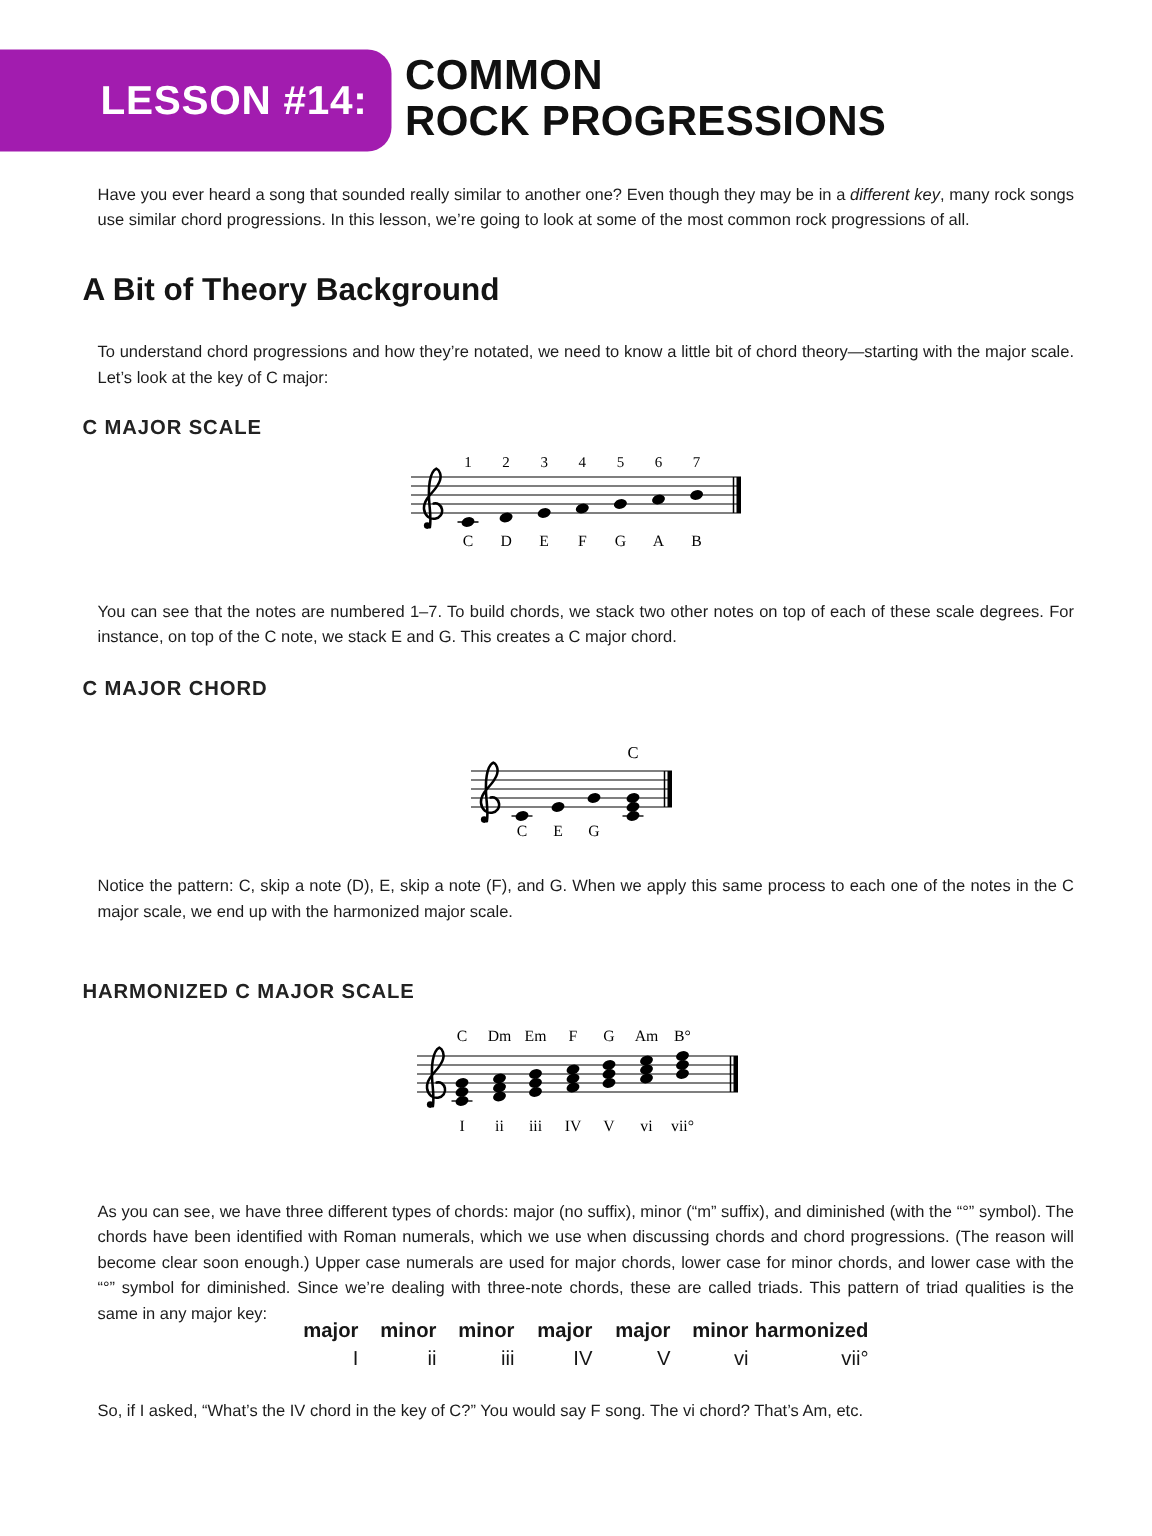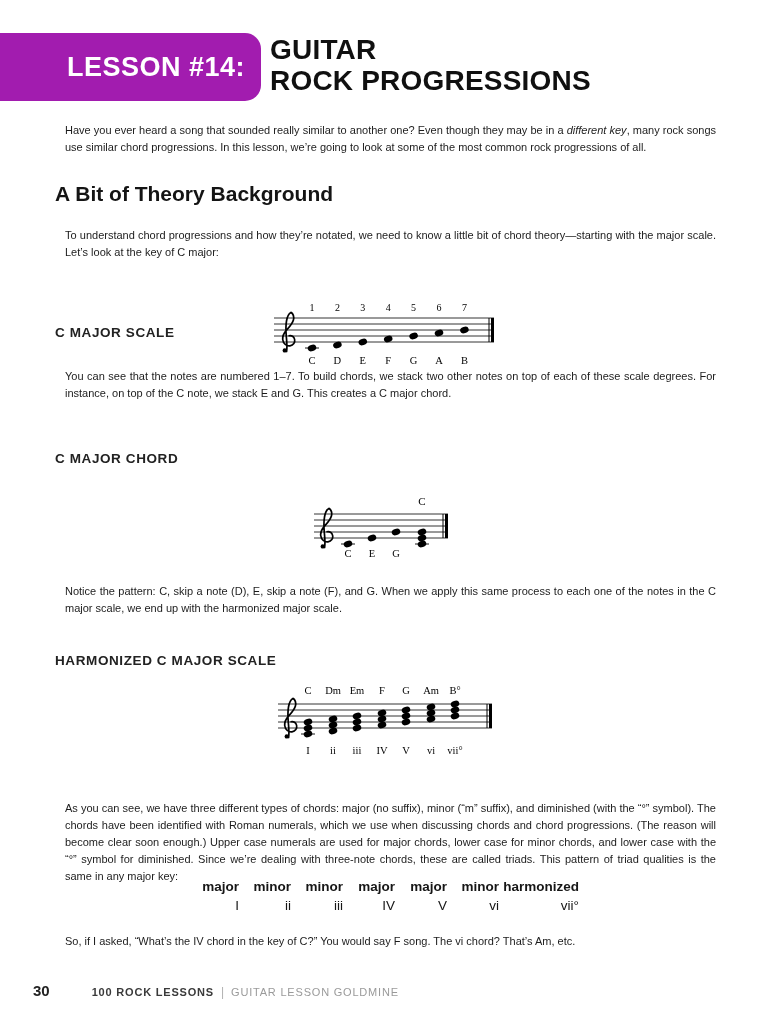--- a/index.html
+++ b/index.html
@@ -13,29 +13,29 @@
   .lesson-label{color:#ffffff;font-size:27px;font-weight:700;letter-spacing:.5px;white-space:nowrap;}
   .title{position:absolute;left:270px;top:34px;margin:0;font-size:28px;line-height:31px;
          font-weight:700;color:#101010;letter-spacing:.2px;}
 
   .intro{left:65px;top:122px;width:651px;}
   .section-heading{position:absolute;left:55px;top:182px;margin:0;font-size:21px;font-weight:700;color:#141414;}
   .theory-body{left:65px;top:227px;width:651px;}
 
   .subhead{position:absolute;left:55px;margin:0;font-size:13.5px;font-weight:700;
            letter-spacing:.6px;color:#222;}
-  #sub-scale{top:277px;margin-top:48px;}
+  #sub-scale{top:277px;}
   #sub-chord{top:451px;}
   #sub-harmonized{top:653px;}
 
   #staff-scale{position:absolute;left:272px;top:301px;}
   #staff-chord{position:absolute;left:312px;top:494px;}
   #staff-harmonized{position:absolute;left:276px;top:680px;}
 
-  .p-build{left:65px;top:368px;width:651px;}
+  .p-build{left:65px;top:400px;width:651px;}
   .p-pattern{left:65px;top:583px;width:651px;}
   .p-triads{left:65px;top:800px;width:651px;line-height:16.5px;}
   .p-quiz{left:65px;top:933px;width:651px;text-align:left;}
 
   .qtable{position:absolute;left:187px;top:879px;}
   .qt-row{display:flex;}
   .qt-cell{width:52px;text-align:right;font-size:13.5px;color:#161616;}
   .qt-cell.wide{width:80px;}
   .qt-qualities .qt-cell{font-weight:700;}
   .qt-numerals{margin-top:4px;}
@@ -56,21 +56,21 @@
       <circle cx="6.8" cy="32.4" r="2.2" fill="#000"></circle>
     </g>
   </defs>
 </svg>
 
 <div class="page">
 
   <div class="lesson-box">
     <span class="lesson-label">LESSON #14:</span>
   </div>
-  <h1 class="title"><span>GUITAR</span><br><span>ROCK PROGRESSIONS</span></h1>
+  <h1 class="title"><span>COMMON</span><br><span>ROCK PROGRESSIONS</span></h1>
 
   <p class="body intro"><span>Have you ever heard a song that sounded really similar to another one? Even though they may be in a </span><em>different key</em><span>, many rock songs use similar chord progressions. In this lesson, we’re going to look at some of the most common rock progressions of all.</span></p>
 
   <h2 class="section-heading">A Bit of Theory Background</h2>
   <p class="body theory-body">To understand chord progressions and how they’re notated, we need to know a little bit of chord theory—starting with the major scale. Let’s look at the key of C major:</p>
 
   <h3 class="subhead" id="sub-scale">C MAJOR SCALE</h3>
   <svg id="staff-scale" width="225" height="72">
       <line x1="2" y1="17" x2="222" y2="17" stroke="#000" stroke-width="0.8"></line>
       <line x1="2" y1="23" x2="222" y2="23" stroke="#000" stroke-width="0.8"></line>
@@ -198,20 +198,14 @@
         <div class="qt-cell">iii</div>
         <div class="qt-cell">IV</div>
         <div class="qt-cell">V</div>
         <div class="qt-cell">vi</div>
         <div class="qt-cell wide">vii°</div>
       </div>
   </div>
 
   <p class="body p-quiz">So, if I asked, “What’s the IV chord in the key of C?” You would say F song. The vi chord? That’s Am, etc.</p>
 
-  <div class="footer">
-    <span class="page-num">30</span>
-    <span class="book-title">100 ROCK LESSONS</span>
-    <span class="sep">|</span>
-    <span class="series">GUITAR LESSON GOLDMINE</span>
-  </div>
 
 </div>
 
 </body></html>

